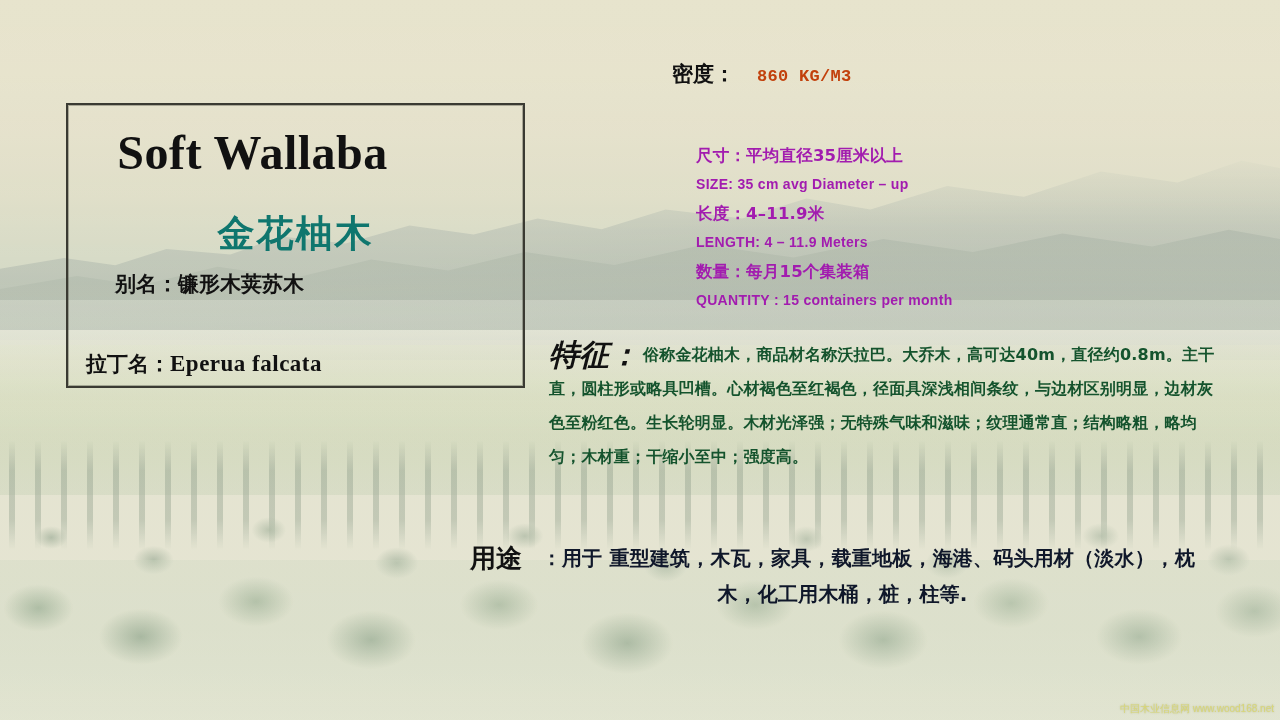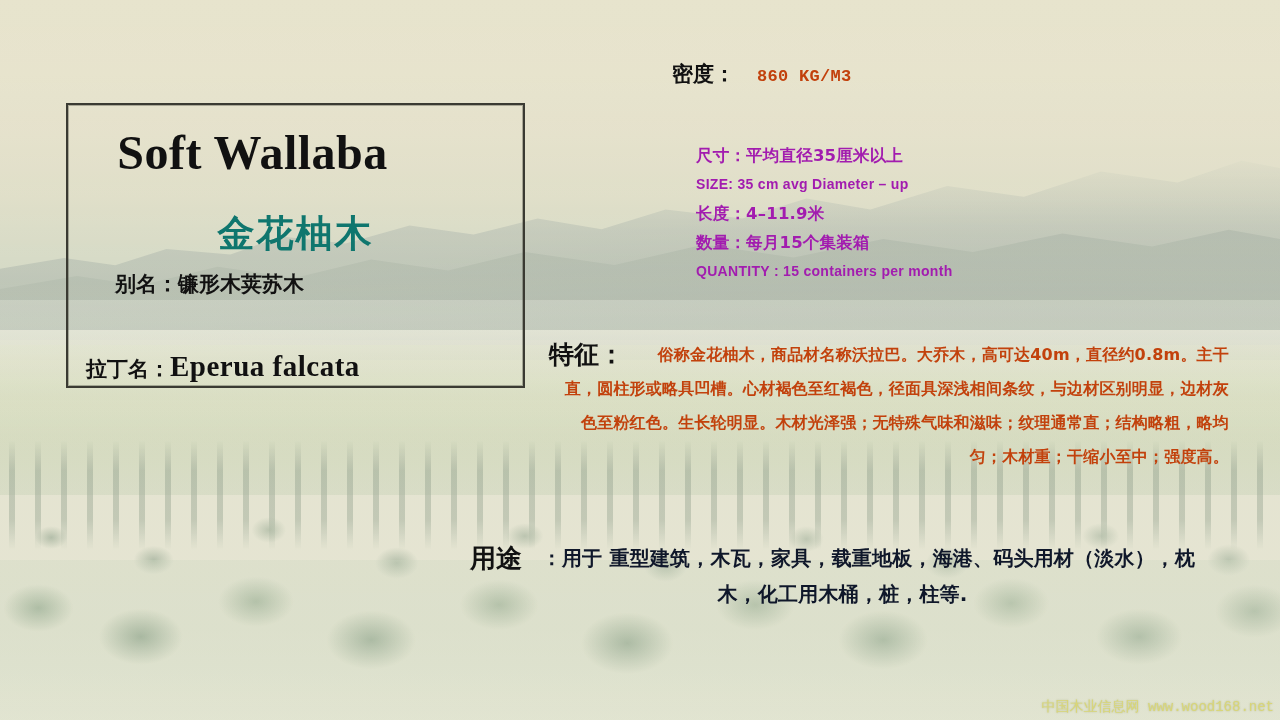--- a/index.html
+++ b/index.html
@@ -123,21 +123,21 @@
   .alias {
     position:absolute; left:88px; top:270px;
     font-size:21px; font-weight:bold; color:#111;
     font-family:"DejaVu Sans", sans-serif; white-space:nowrap;margin-left:27px;
   }
   .latin {
     position:absolute; left:86px; top:350px;
     font-size:21px; font-weight:bold; color:#111;
     font-family:"DejaVu Sans", sans-serif; white-space:nowrap;
   }
-  .latin .lv { font-family:"Liberation Serif", serif; font-size:29px; letter-spacing:.5px; }
+  .latin .lv { font-family:"Liberation Serif", serif; font-size:23px; letter-spacing:.5px; }
 
   .density { position:absolute; left:672px; top:60px; white-space:nowrap; }
   .density .dl {
     font-size:21px; font-weight:bold; color:#111;
     font-family:"DejaVu Sans", sans-serif;
   }
   .density .dv {
     font-size:17px; font-weight:bold; color:#c2410c;
     font-family:Liberation Mono, monospace; margin-left:22px; letter-spacing:.3px;
   }
@@ -145,44 +145,44 @@
   .specs { position:absolute; left:672px; top:141px; }
   .specs .row {
     font-size:16.5px; font-weight:bold; color:#a21caf;
     line-height:29px; white-space:nowrap;
     font-family:"DejaVu Sans", sans-serif; letter-spacing:.2px;margin-left:24px;
   }
   .specs .row.lat { font-family:Liberation Sans, sans-serif; font-size:14px; letter-spacing:.3px; }
 
   .feat { position:absolute; left:549px; top:338px; width:680px; }
   .feat .hd {
-    font-size:25px; font-weight:bold; color:#111;
+    font-size:30px; font-weight:bold; color:#111;
     font-family:"DejaVu Sans", sans-serif; float:left;
-    margin-right:4px; line-height:34px;
+    margin-right:4px; line-height:34px;font-style:italic;
   }
   .feat .bd {
-    font-size:16px; font-weight:bold; color:#c2410c; line-height:34px;
-    font-family:"DejaVu Sans", sans-serif; text-align:right;
+    font-size:16px; font-weight:bold; color:#14532d; line-height:34px;
+    font-family:"DejaVu Sans", sans-serif; text-align:left;
     letter-spacing:.2px;
   }
 
   .uses { position:absolute; left:470px; top:540px; width:745px;text-align:center; }
   .uses .hd {
     font-size:26px; font-weight:bold; color:#111;
     font-family:"DejaVu Sans", sans-serif; float:left; line-height:36px;
   }
   .uses .bd {
     font-size:20px; font-weight:bold; color:#0f172a; line-height:36px;
     font-family:"DejaVu Sans", sans-serif; letter-spacing:.2px;
   }
 
   .watermark {
     position:absolute; right:6px; bottom:4px;
-    font-size:14px; color:#d8d46a; opacity:.85;
-    font-family:Liberation Mono, monospace; white-space:nowrap;
+    font-size:10px; color:#d8d46a; opacity:.85;
+    font-family:Liberation Sans, sans-serif; white-space:nowrap;
     text-shadow:0 0 2px rgba(120,130,60,.5);
     margin-top:48px;
   }
 </style>
 </head>
 <body>
 
 <div id="bg">
   <div class="layer sky"></div>
   <div class="layer far-hills"></div>
@@ -214,20 +214,21 @@
   </div>
 
   <div class="density">
     <span class="dl">密度：</span><span class="dv">860 KG/M3</span>
   </div>
 
   <div class="specs" id="specs-list">
       <div class="row">尺寸：平均直径35厘米以上</div>
       <div class="row lat">SIZE: 35 cm avg Diameter  – up</div>
       <div class="row">长度：4–11.9米</div>
+      <div class="row lat">LENGTH: 4  –  11.9 Meters</div>
       <div class="row">数量：每月15个集装箱</div>
       <div class="row lat">QUANTITY : 15 containers per month</div>
     </div>
 
   <div class="feat">
     <span class="hd">特征：</span>
     <div class="bd">俗称金花柚木，商品材名称沃拉巴。大乔木，高可达40m，直径约0.8m。主干直，圆柱形或略具凹槽。心材褐色至红褐色，径面具深浅相间条纹，与边材区别明显，边材灰色至粉红色。生长轮明显。木材光泽强；无特殊气味和滋味；纹理通常直；结构略粗，略均匀；木材重；干缩小至中；强度高。</div>
   </div>
 
   <div class="uses">

